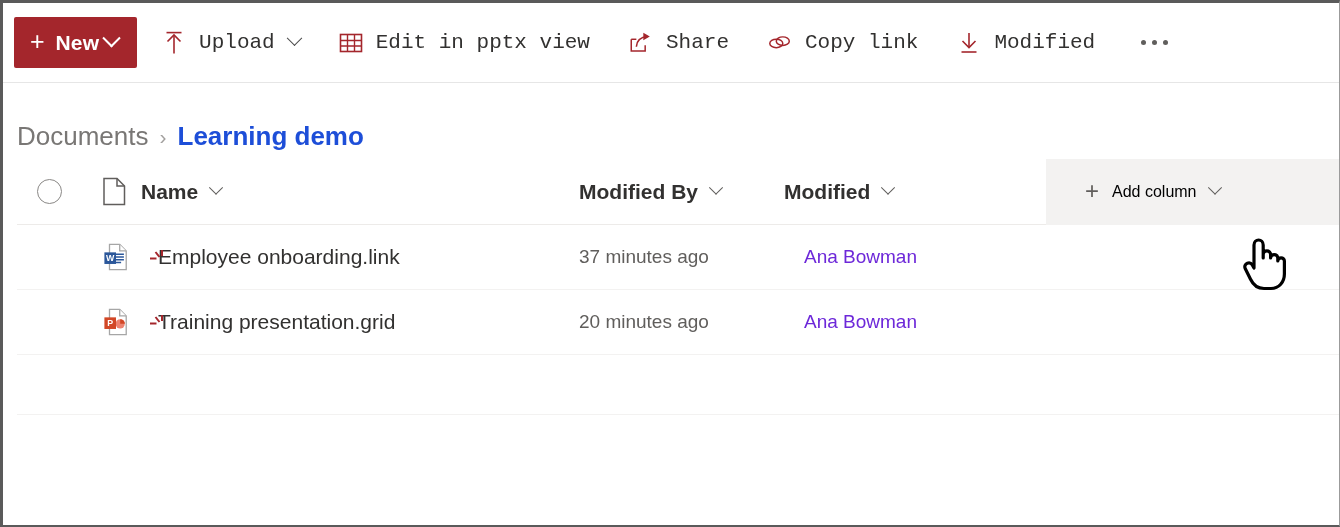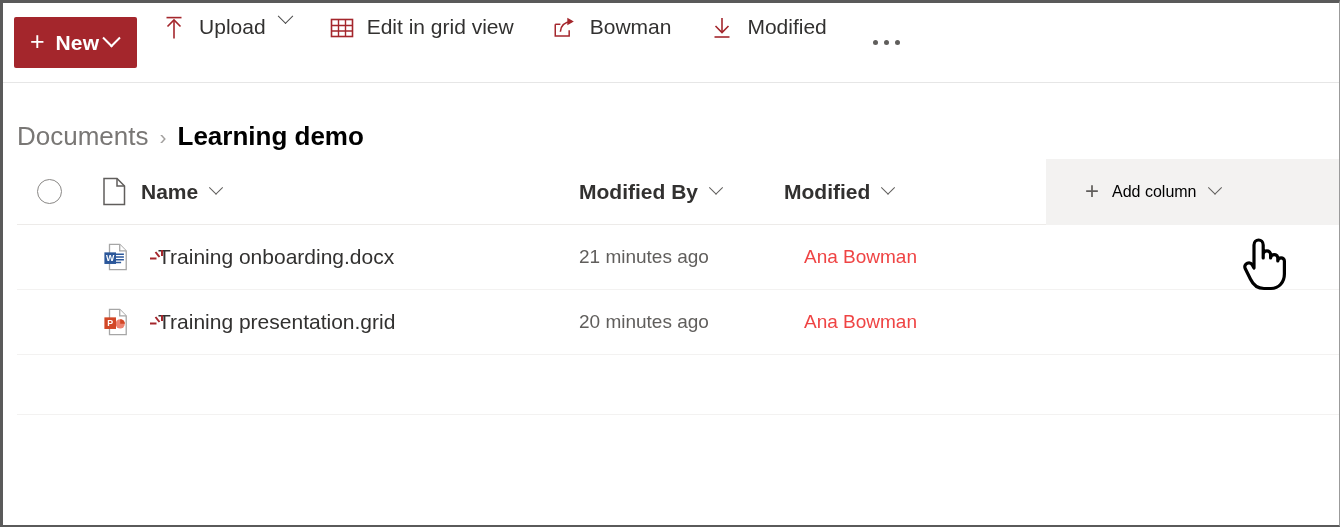--- a/index.html
+++ b/index.html
@@ -64,27 +64,29 @@
     display: inline-block;
     width: 13px;
     height: 13px;
     border-right: 2.4px solid #ffffff;
     border-bottom: 2.4px solid #ffffff;
     transform: rotate(45deg) translate(-3px,-3px);
   }
 
   .tb-item {
     display: flex;
+    align-items: center;
     height: 56px;
     padding: 0 14px;
     margin-left: 10px;
     color: #323130;
     cursor: pointer;
     user-select: none;
     white-space: nowrap;
+    font-family: Liberation Mono, monospace;
   }
   .tb-item:first-of-type { margin-left: 25px; }
   .tb-icon {
     width: 26px;
     height: 26px;
     margin-right: 12px;
     flex: 0 0 auto;
     display: flex;
     align-items: center;
     justify-content: center;
@@ -127,21 +129,21 @@
   }
   .bc-sep {
     margin: 0 11px;
     color: #a19f9d;
     font-size: 21px;
     display: inline-block;
     transform: translateY(-1px);
   }
   .bc-current {
     font-size: 26px;
-    color: #000000;
+    color: #1d4ed8;
     font-weight: 600;
     cursor: pointer;
   }
 
   
   .list { position: relative; padding: 0 0 0 14px; }
 
   .list-head {
     position: relative;
     display: flex;
@@ -249,21 +251,21 @@
     height: 20px;
   }
   .cell-mod {
     width: 225px;
     font-size: 19px;
     color: #605e5c;
   }
   .cell-modby {
     width: 205px;
     font-size: 19px;
-    color: #ef4444;
+    color: #6d28d9;
   }
 
   .list-tail {
     height: 60px;
     border-bottom: 1px solid #f3f2f1;
   }
 
   
   .cursor {
     position: absolute;
@@ -300,35 +302,44 @@
       <span class="tb-chev"></span>
     </div>
 
     <div class="tb-item">
       <span class="tb-icon">
         <svg width="26" height="26" viewBox="0 0 26 26">
           <rect x="2.5" y="4.5" width="21" height="17" stroke="#a4262c" stroke-width="1.6" fill="none"></rect>
           <path d="M2.5 10.5 H23.5 M2.5 16 H23.5 M9.5 4.5 V21.5 M16.5 4.5 V21.5" stroke="#a4262c" stroke-width="1.4" fill="none"></path>
         </svg>
       </span>
-      <span class="tb-label">Edit in grid view</span>
+      <span class="tb-label">Edit in pptx view</span>
     </div>
 
     <div class="tb-item">
       <span class="tb-icon">
         <svg width="28" height="26" viewBox="0 0 28 26">
           <path d="M3.5 9 V21.5 H18.5 V15.5" stroke="#a4262c" stroke-width="1.6" fill="none"></path>
           <path d="M3.5 9 H9" stroke="#a4262c" stroke-width="1.6" fill="none"></path>
           <path d="M9 17 C9.5 10 14 6.5 21 6" stroke="#a4262c" stroke-width="1.7" fill="none"></path>
           <path d="M16.5 2 L23.5 6 L16.5 10 Z" fill="#a4262c"></path>
         </svg>
       </span>
-      <span class="tb-label">Bowman</span>
-    </div>
-
+      <span class="tb-label">Share</span>
+    </div>
+
+    <div class="tb-item">
+      <span class="tb-icon">
+        <svg width="28" height="26" viewBox="0 0 28 26">
+          <ellipse cx="10" cy="13.5" rx="7" ry="4.6" stroke="#a4262c" stroke-width="1.6" fill="none"></ellipse>
+          <ellipse cx="17" cy="11" rx="7" ry="4.6" stroke="#a4262c" stroke-width="1.6" fill="none"></ellipse>
+        </svg>
+      </span>
+      <span class="tb-label">Copy link</span>
+    </div>
 
 
     <div class="tb-item">
       <span class="tb-icon">
         <svg width="26" height="26" viewBox="0 0 26 26">
           <path d="M13 3 V17" stroke="#a4262c" stroke-width="1.6" fill="none"></path>
           <path d="M6.5 11 L13 17.5 L19.5 11" stroke="#a4262c" stroke-width="1.6" fill="none"></path>
           <path d="M5.5 22 H20.5" stroke="#a4262c" stroke-width="1.6" fill="none"></path>
         </svg>
       </span>
@@ -396,23 +407,23 @@
           <rect x="1.5" y="11" width="12.5" height="12.5" fill="#2b579a"></rect>
           <text x="7.7" y="20.5" font-family="'Liberation Sans',sans-serif" font-size="9.5" font-weight="bold" fill="#ffffff" text-anchor="middle">W</text>
         </svg>
       </div>
       <div class="cell-name">
         <svg class="newmark" viewBox="0 0 20 20">
           <path d="M1 9.5 L7.5 9.5" stroke="#a4262c" stroke-width="2" stroke-linecap="butt"></path>
           <path d="M6.5 3 L10.5 8" stroke="#a4262c" stroke-width="2" stroke-linecap="butt"></path>
           <path d="M13 1 L13 7" stroke="#a4262c" stroke-width="2" stroke-linecap="butt"></path>
         </svg>
-        <span class="fname">Training onboarding.docx</span>
-      </div>
-      <div class="cell-mod">21 minutes ago</div>
+        <span class="fname">Employee onboarding.link</span>
+      </div>
+      <div class="cell-mod">37 minutes ago</div>
       <div class="cell-modby">Ana Bowman</div>
     </div>
 
     <div class="row">
       <div class="cell-icon">
         <svg width="28" height="32" viewBox="0 0 28 32">
           <path d="M7 2.5 H18 L25 9.5 V29.5 H7 Z" fill="#ffffff" stroke="#a6a6a6" stroke-width="1.4"></path>
           <path d="M18 2.5 V9.5 H25" fill="#ffffff" stroke="#a6a6a6" stroke-width="1.4"></path>
           <circle cx="18.5" cy="18" r="5" fill="#ed8270"></circle>
           <path d="M18.5 13 A5 5 0 0 1 23.5 18 L18.5 18 Z" fill="#d24726"></path>

